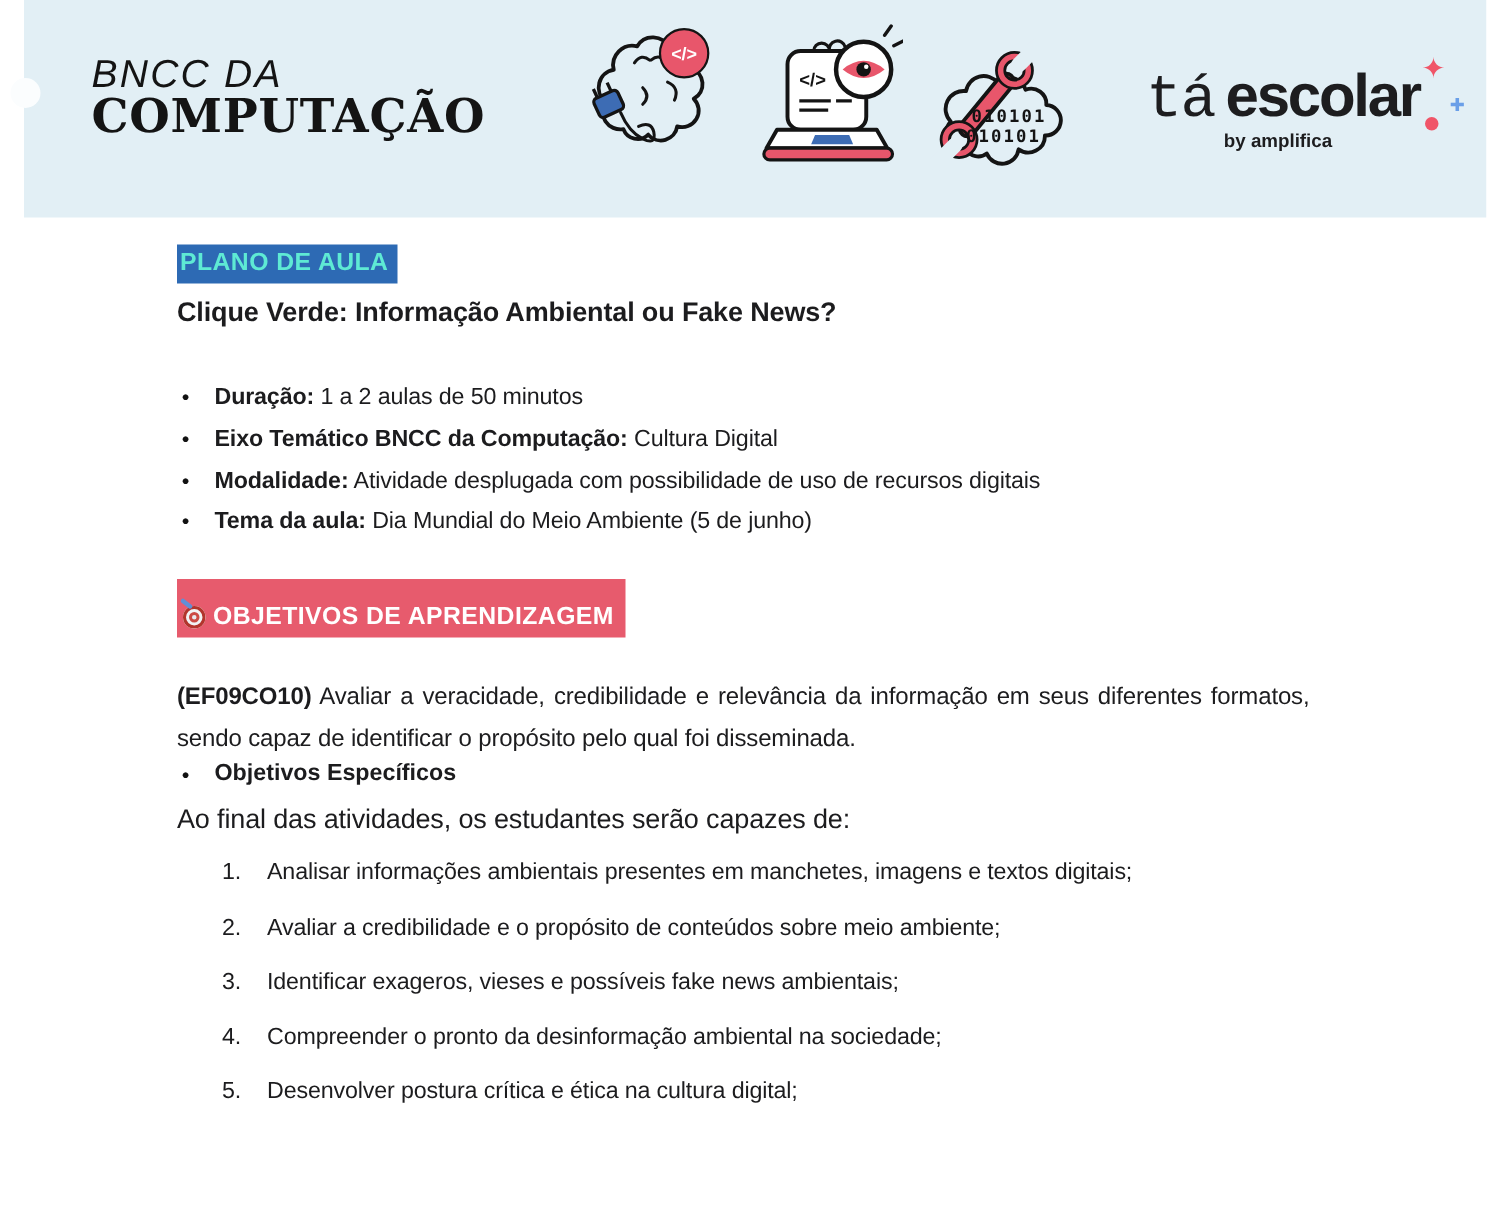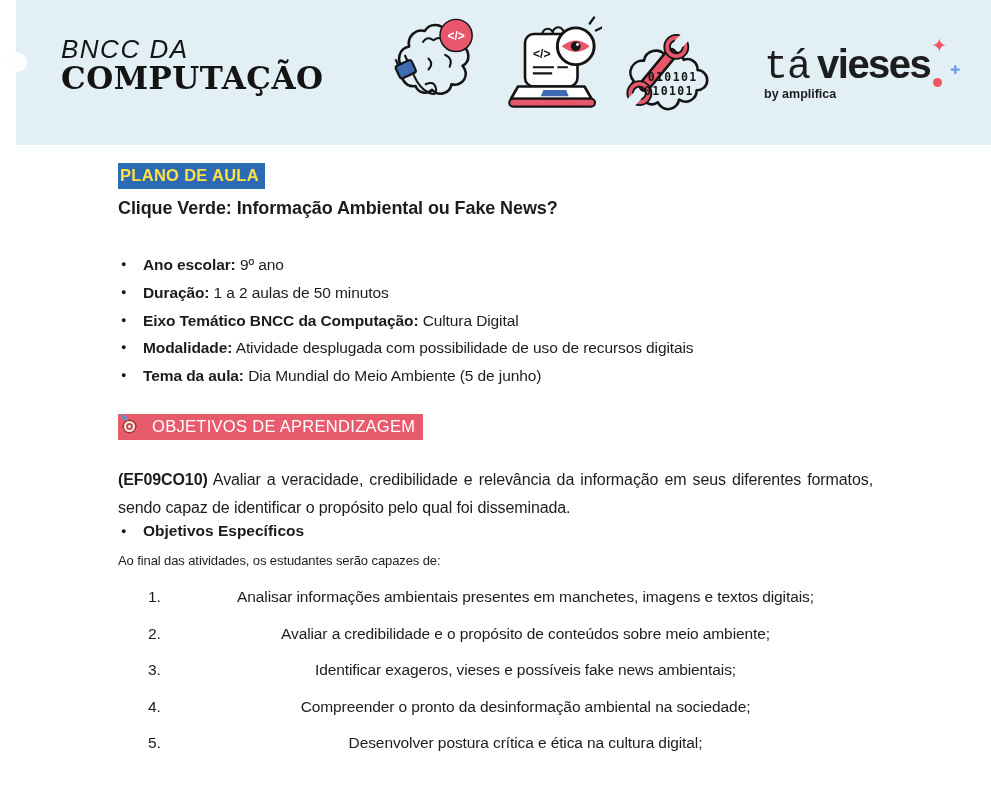--- a/index.html
+++ b/index.html
@@ -43,28 +43,28 @@
   .illo-wrench { left:604px; top:22px; }
 
   .tapronto { position:absolute; left:748px; top:42px; width:200px; }
   .tp-row { white-space:nowrap; }
   .tp-ta { font-size:40px; font-weight:500; color:#1d1d1f; letter-spacing:-1px;font-family:Liberation Mono, monospace; }
   .tp-pronto { font-size:40px; font-weight:800; color:#1d1d1f; letter-spacing:-1.5px; margin-left:7px; }
   .tp-mark { position:relative; display:inline-block; width:22px; height:40px; vertical-align:bottom; }
   .tp-spark-red { position:absolute; top:-16px; left:1px; color:#f05568; font-size:19px; }
   .tp-dot { position:absolute; bottom:3px; left:3px; width:9px; height:9px; border-radius:50%; background:#f05568; }
   .tp-spark-blue { position:absolute; top:13px; right:-8px; color:#6a9fe8; font-size:12px; }
-  .tp-byline { margin-top:-3px; text-align:left; padding-right:24px; font-size:12.5px; font-weight:700; color:#1d1d1f; }
+  .tp-byline { margin-top:-3px; text-align:center; padding-right:24px; font-size:12.5px; font-weight:700; color:#1d1d1f; }
 
   
   .content { padding:18px 118px 0 118px; }
 
   .chip-blue {
     display:inline-block;
-    background:#2d6ab4; color:#fde047;
+    background:#2d6ab4; color:#5eead4;
     font-weight:700; font-size:16.5px; letter-spacing:0.3px;
     padding:3px 6px 4px 2px;
   }
   .doc-title {
     margin-top:9px;
     font-size:18px; font-weight:700; letter-spacing:-0.1px;
     color:#1c1c1e;
   }
 
   ul.meta { list-style:none; margin-top:32px; }
@@ -72,25 +72,25 @@
     position:relative; padding-left:25px;
     font-size:15.5px; line-height:27.8px; letter-spacing:-0.1px;
   }
   ul.meta li::before {
     content:"●"; position:absolute; left:3px; top:0;
     font-size:9px; line-height:27.8px; color:#111;
   }
   .meta-label { font-weight:700; }
 
   .chip-red {
-    display:inline-flex; align-items:center; gap:15px;
+    display:inline-flex; align-items:center; gap:5px;
     margin-top:24px;
     background:#e75b6d; color:#fff;
-    font-weight:400; font-size:16.5px; letter-spacing:0.3px;
-    padding:3px 8px 4px 4px;
+    font-weight:700; font-size:16.5px; letter-spacing:0.3px;
+    padding:16px 8px 4px 4px;
   }
   .target-icon {
     position:relative; display:inline-block;
     width:15px; height:15px; border-radius:50%;
     background:#e8eaed;
     box-shadow: inset 0 0 0 2px #b3342c, inset 0 0 0 4px #f1f3f4, inset 0 0 0 6px #cc4b44;
   }
   .target-icon::after {
     content:""; position:absolute; left:-2px; top:-3px;
     width:9px; height:2.5px; background:#5f8fd6;
@@ -105,23 +105,23 @@
   .skill-code { font-weight:700; }
 
   .specific-heading {
     position:relative; padding-left:25px;
     font-size:15.5px; font-weight:700; line-height:20px;
   }
   .specific-heading::before {
     content:"●"; position:absolute; left:3px; top:0;
     font-size:9px; line-height:20px; color:#111;
   }
-  .intro-line { margin-top:10px; font-size:13px; line-height:20px; letter-spacing:-0.1px; }
-
-  ol.objectives { list-style:none; counter-reset:obj; margin-top:16px;text-align:center; }
+  .intro-line { margin-top:10px; font-size:18px; line-height:20px; letter-spacing:-0.1px; }
+
+  ol.objectives { list-style:none; counter-reset:obj; margin-top:16px; }
   ol.objectives li {
     counter-increment:obj;
     position:relative; padding-left:60px; margin-bottom:16.5px;
     font-size:15.5px; line-height:20px; letter-spacing:-0.1px;
   }
   ol.objectives li::before {
     content:counter(obj) ".";
     position:absolute; left:30px; top:0;
   }
 </style>
@@ -176,34 +176,33 @@
         <circle cx="21" cy="77" r="10" stroke="#e8566b" stroke-width="4"></circle>
         <path d="M64 23 L78 9" stroke="#e2eff5" stroke-width="11"></path>
         <path d="M18 81 L5 94" stroke="#e2eff5" stroke-width="11"></path>
       </g>
       <text x="30" y="64" font-family="DejaVu Sans Mono, monospace" font-weight="bold" font-size="12.5" letter-spacing="1.5" fill="#141414">010101</text>
       <text x="26" y="79" font-family="DejaVu Sans Mono, monospace" font-weight="bold" font-size="12.5" letter-spacing="1.5" fill="#141414">010101</text>
     </svg>
 
     <div class="tapronto">
       <div class="tp-row">
-        <span class="tp-ta">tá</span><span class="tp-pronto">vieses</span><span class="tp-mark"><span class="tp-spark-red">✦</span><span class="tp-dot"></span><span class="tp-spark-blue">✚</span></span>
+        <span class="tp-ta">tá</span><span class="tp-pronto">escolar</span><span class="tp-mark"><span class="tp-spark-red">✦</span><span class="tp-dot"></span><span class="tp-spark-blue">✚</span></span>
       </div>
       <div class="tp-byline">by amplifica</div>
     </div>
   </div>
 
   <div class="content">
 
     <span class="chip-blue">PLANO DE AULA</span>
 
     <div class="doc-title">Clique Verde: Informação Ambiental ou Fake News?</div>
 
     <ul class="meta">
-      <li><span class="meta-label">Ano escolar:</span><span> 9º ano</span></li>
       <li><span class="meta-label">Duração:</span><span> 1 a 2 aulas de 50 minutos</span></li>
       <li><span class="meta-label">Eixo Temático BNCC da Computação:</span><span> Cultura Digital</span></li>
       <li><span class="meta-label">Modalidade:</span><span> Atividade desplugada com possibilidade de uso de recursos digitais</span></li>
       <li><span class="meta-label">Tema da aula:</span><span> Dia Mundial do Meio Ambiente (5 de junho)</span></li>
     </ul>
 
     <div class="chip-red">
       <span class="target-icon"></span>
       <span>OBJETIVOS DE APRENDIZAGEM</span>
     </div>

